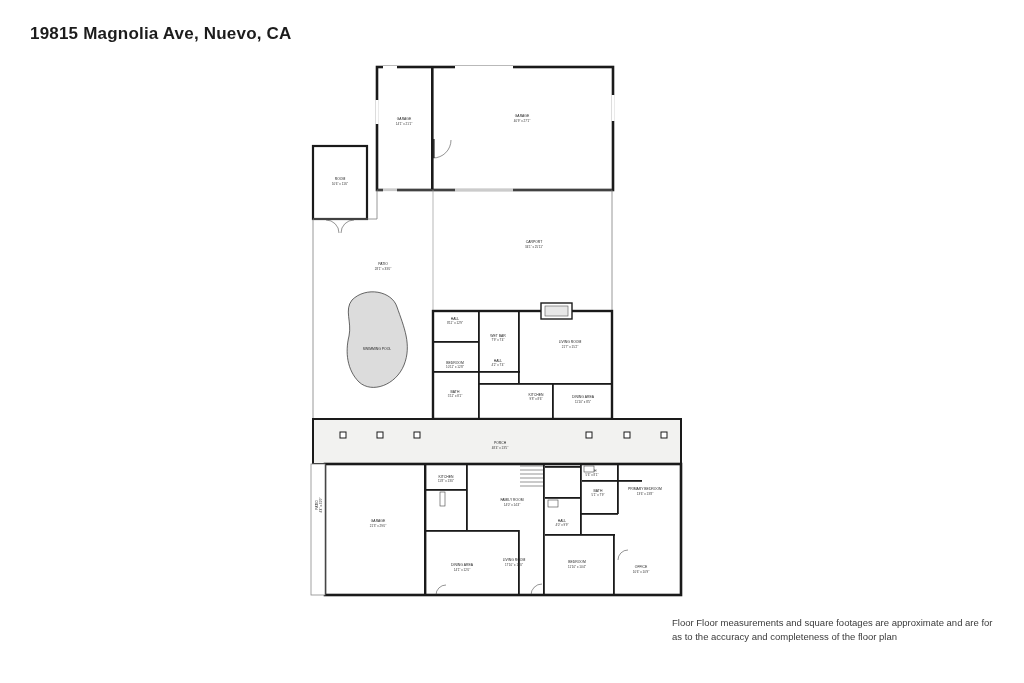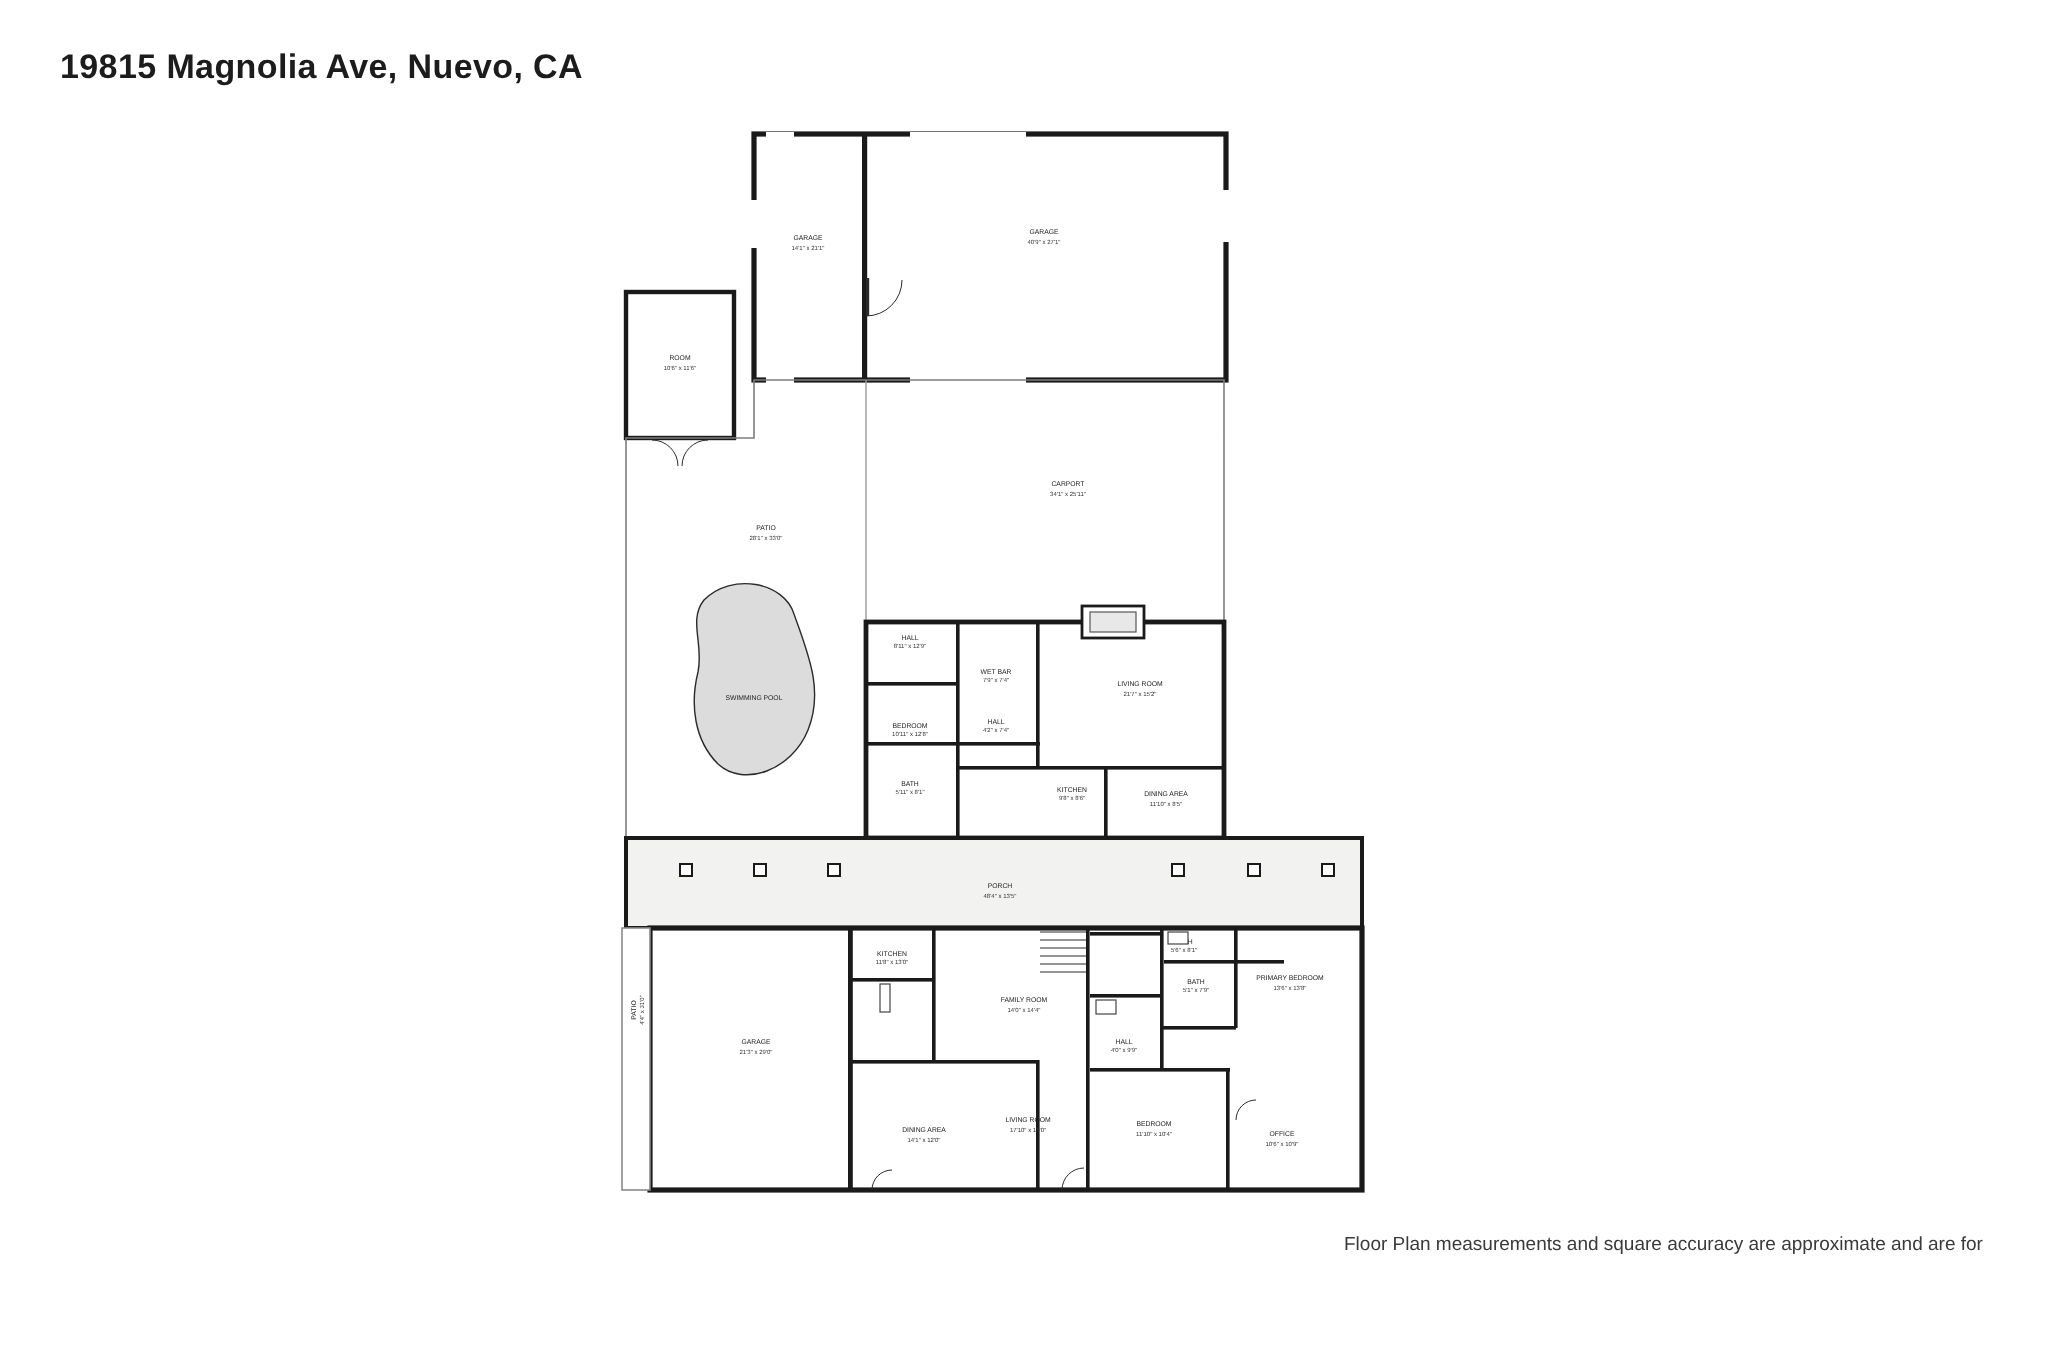--- a/index.html
+++ b/index.html
@@ -207,16 +207,17 @@
     <path d="M531 595 a11 11 0 0 1 11 -11" class="door"></path>
     <path d="M436 595 a10 10 0 0 1 10 -10" class="door"></path>
     <path d="M618 560 a10 10 0 0 1 10 -10" class="door"></path>
 
     <rect x="440" y="492" width="5" height="14" fill="#ffffff" stroke="#444" stroke-width="0.6"></rect>
     <rect x="548" y="500" width="10" height="7" fill="#ffffff" stroke="#444" stroke-width="0.6"></rect>
     <rect x="584" y="466" width="10" height="6" fill="#ffffff" stroke="#444" stroke-width="0.6"></rect>
   </svg>
 
   <div id="disclaimer">
-    <div>Floor Plan measurements and square accuracy are approximate and are for</div>
+    <div>Floor Floor measurements and square footages are approximate and are for</div>
+    <div>as to the accuracy and completeness of the floor plan</div>
   </div>
 
 </div>
 
 </body></html>

